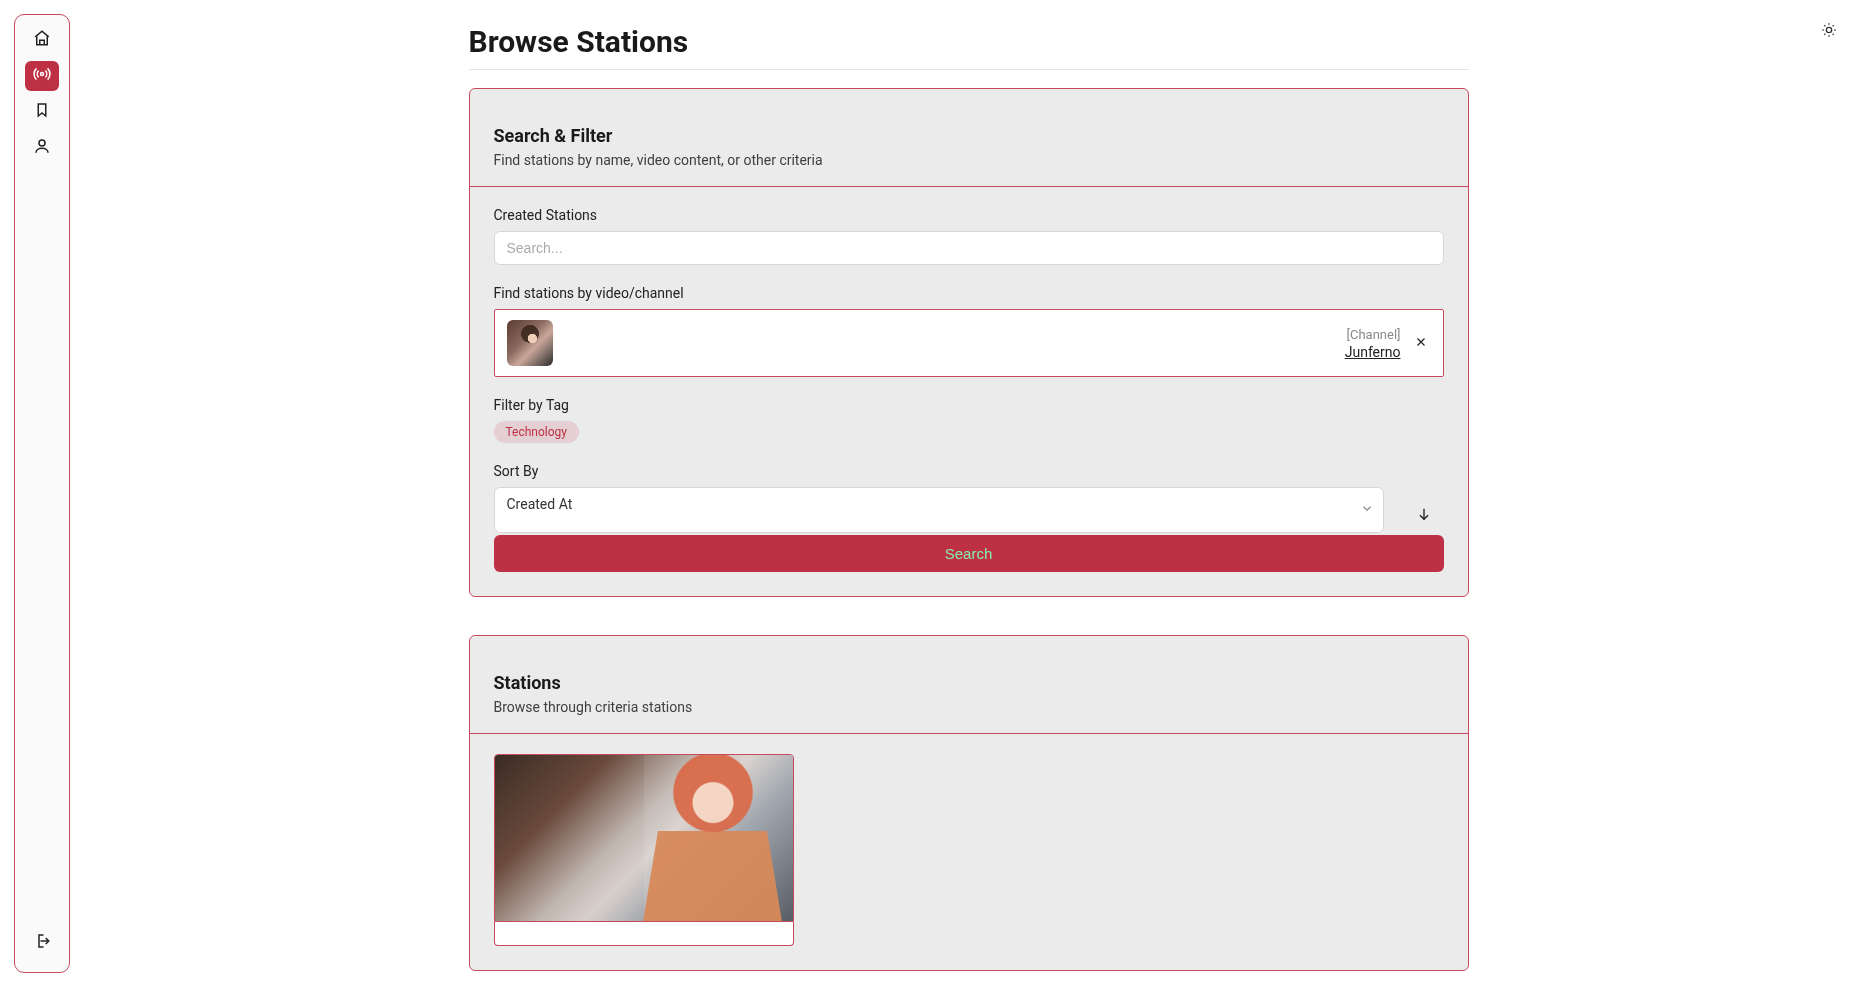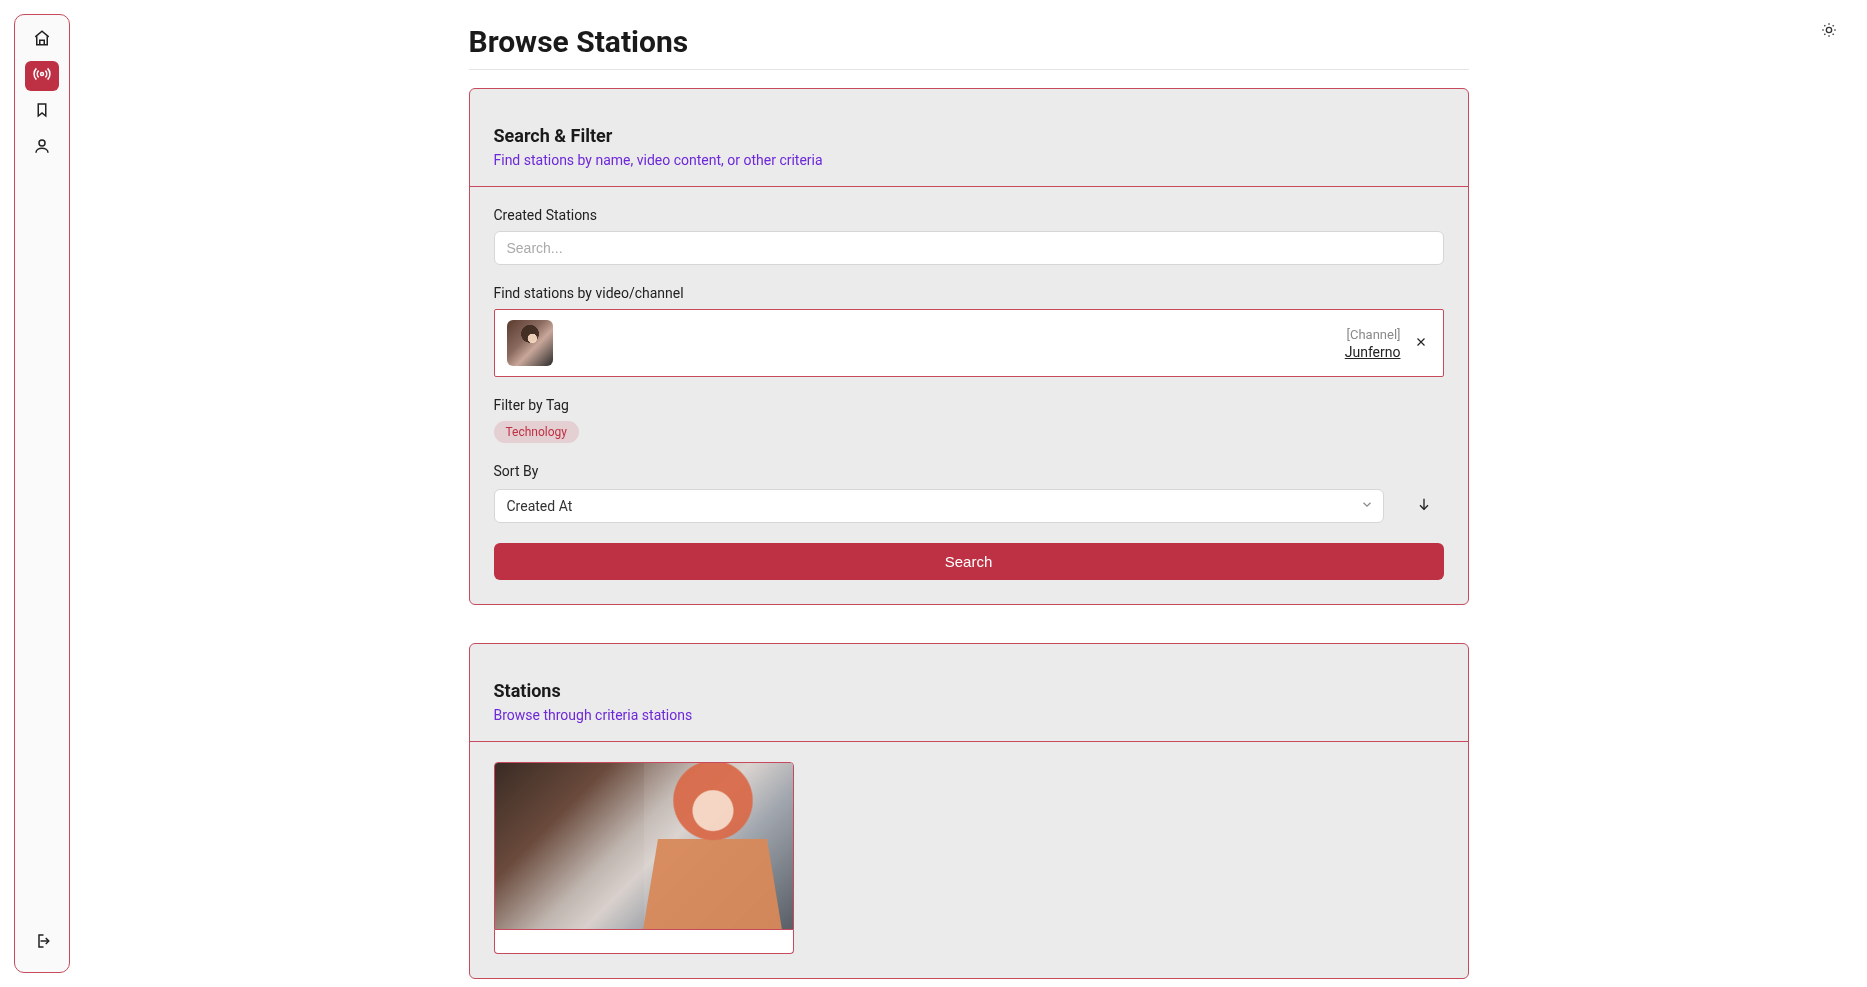--- a/index.html
+++ b/index.html
@@ -91,21 +91,21 @@
     padding: 36px 24px 18px 24px;
     border-bottom: 1px solid #c64a5c;
   }
   .card-header h2 {
     font-size: 18px;
     font-weight: 700;
     margin-bottom: 6px;
   }
   .card-header p {
     font-size: 14px;
-    color: #6d28d9;
+    color: #404040;
   }
   .card-body {
     padding: 20px 24px 24px 24px;
   }
   .field-label {
     font-size: 14px;
     color: #222;
     margin-bottom: 8px;
     display: block;
   }
@@ -178,21 +178,21 @@
     display: flex;
     gap: 20px;
     align-items: flex-end;
   }
   .sort-select-wrap { flex: 1; position: relative; }
   .select {
     width: 100%;
     border: 1px solid #d6d6d6;
     border-radius: 6px;
     background: #fff;
-    padding: 8px 32px 8px 12px;
+    padding: 8px 32px 20px 12px;
     font-size: 14px;
     color: #333;
     appearance: none;
     cursor: pointer;
   }
   .select-chevron {
     position: absolute;
     right: 10px;
     top: 50%;
     transform: translateY(-50%);
@@ -204,24 +204,24 @@
     width: 40px; height: 36px;
     border: none;
     background: transparent;
     cursor: pointer;
     display:flex;align-items:center;justify-content:center;
     color:#222;
   }
   .sort-dir-btn svg{width:16px;height:16px;stroke:currentColor;fill:none;stroke-width:2;}
   
   .search-btn {
-    margin-top: 20px;
+    margin-top: 2px;
     width: 100%;
     background: #BE3144;
-    color: #ffffff;
+    color: #86efac;
     border: none;
     border-radius: 6px;
     padding: 10px 8px;
     font-size: 15px;
     cursor: pointer;
   }
   
   .station-grid {
     display: flex;
     flex-wrap: wrap;

